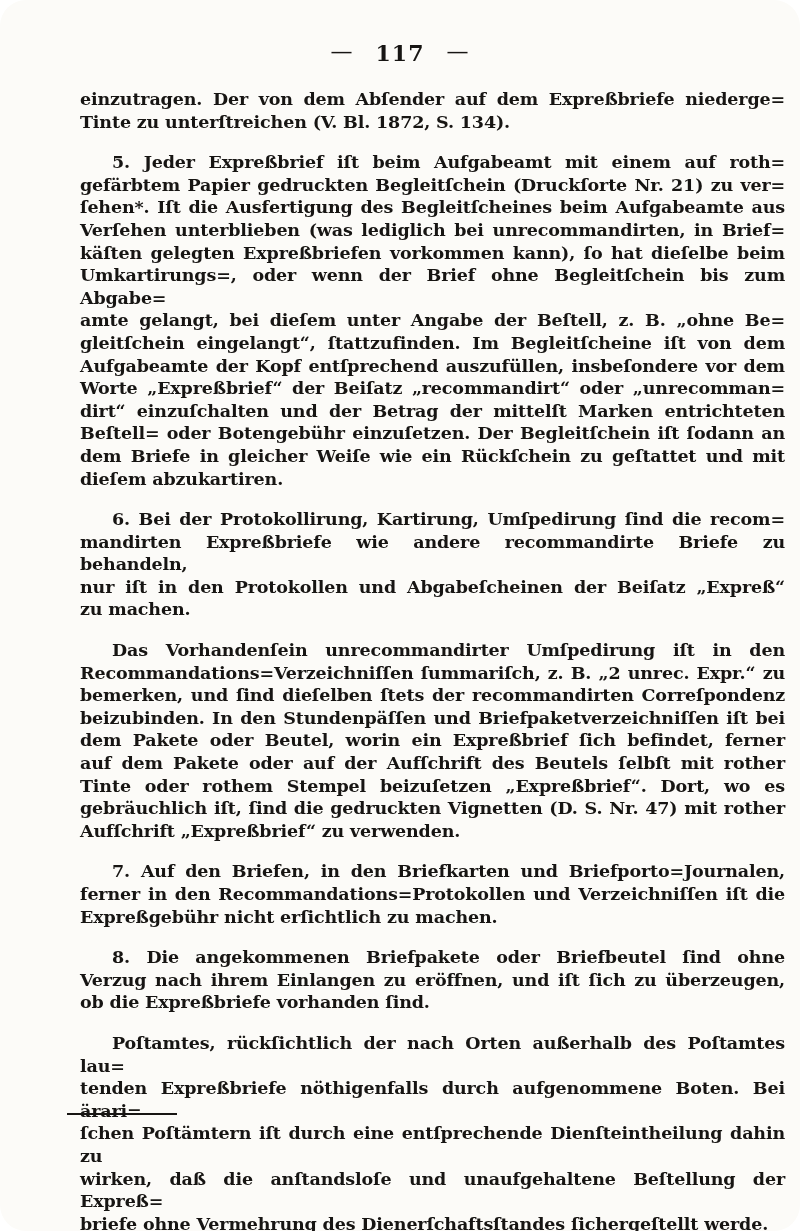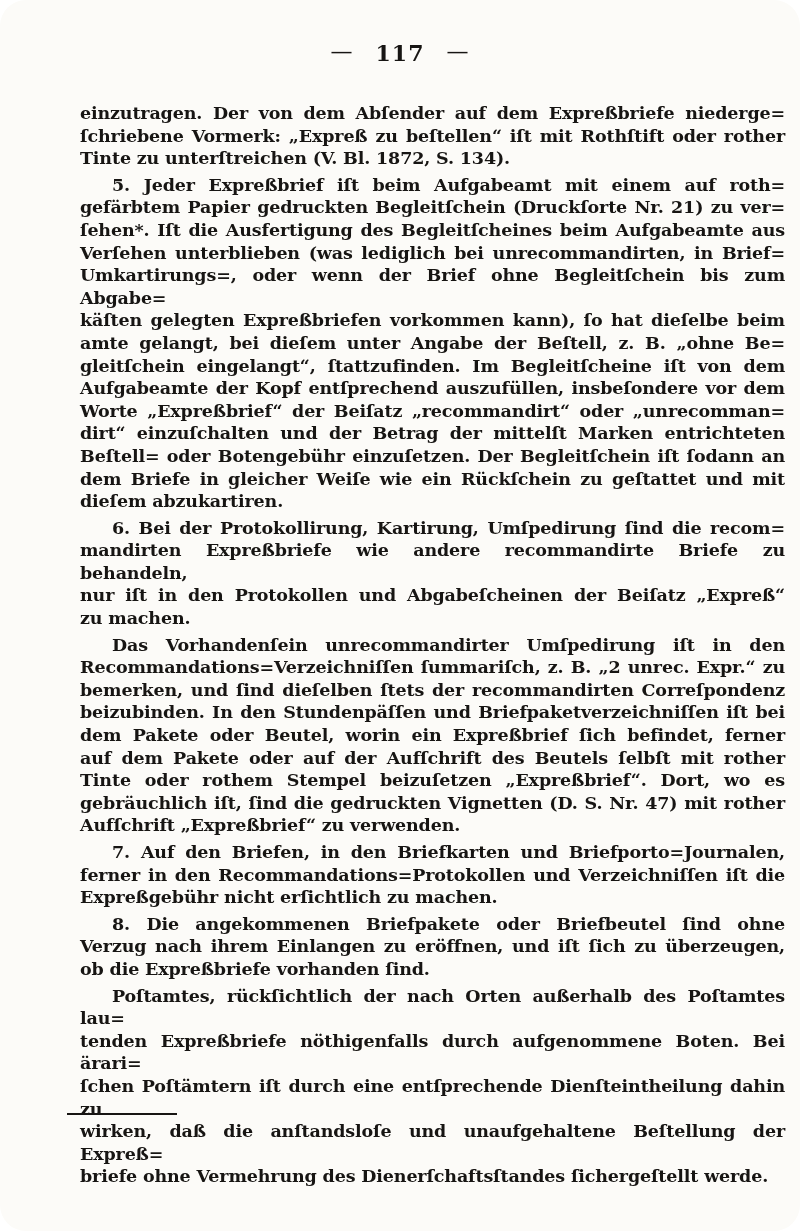--- a/index.html
+++ b/index.html
@@ -28,22 +28,22 @@
   .pagenum .dash { margin: 0 22px; font-weight: 400; position: relative; top: -2px; }
   
   .text {
     position: absolute;
     left: 80px; top: 84px; width: 705px;
     font-size: 17.5px;
     font-weight: 700;
     line-height: 22.6px;
     letter-spacing: -0.15px;
   }
-  .para { margin-top: 4px; }
-  .para:first-child { margin-top: 18px; }
+  .para { margin-top: 18px; }
+  .para:first-child { margin-top: 4px; }
   .line {
     text-align: justify;
     text-align-last: justify;
     white-space: normal;
   }
   .line.last { text-align-last: left; }
   .para.indent .line:first-child { text-indent: 32px; }
   
   .footsep {
     position: absolute;
@@ -66,30 +66,29 @@
 
 <div class="page" style="background: rgb(252, 251, 248); color: rgb(23, 21, 19);">
 
   <div class="pagenum">
     <span class="dash">—</span><span class="num">117</span><span class="dash">—</span>
   </div>
 
   <div class="text">
       <div class="para">
         <div class="line">einzutragen.  Der  von  dem  Abſender  auf  dem  Expreßbriefe  niederge=</div>
-        <div class="line">ſchriebene Vormerk: „Expreß zu beſtellen“ iſt mit Rothſtift oder rother</div>
         <div class="line last">Tinte zu unterſtreichen (V. Bl. 1872, S. 134).</div>
       </div>
       <div class="para indent">
         <div class="line">5. Jeder Expreßbrief iſt beim Aufgabeamt mit einem auf roth=</div>
         <div class="line">gefärbtem Papier gedruckten Begleitſchein (Druckſorte Nr. 21) zu ver=</div>
         <div class="line">ſehen*. Iſt die Ausfertigung des Begleitſcheines beim Aufgabeamte aus</div>
         <div class="line">Verſehen unterblieben (was lediglich bei unrecommandirten, in Brief=</div>
+        <div class="line">käſten gelegten Expreßbriefen vorkommen kann), ſo hat dieſelbe beim</div>
         <div class="line">Umkartirungs=, oder wenn der Brief ohne Begleitſchein bis zum Abgabe=</div>
-        <div class="line">käſten gelegten Expreßbriefen vorkommen kann), ſo hat dieſelbe beim</div>
         <div class="line">amte gelangt, bei dieſem unter Angabe der Beſtell, z. B. „ohne Be=</div>
         <div class="line">gleitſchein eingelangt“, ſtattzufinden. Im Begleitſcheine iſt von dem</div>
         <div class="line">Aufgabeamte der Kopf entſprechend auszufüllen, insbeſondere vor dem</div>
         <div class="line">Worte „Expreßbrief“ der Beiſatz „recommandirt“ oder „unrecomman=</div>
         <div class="line">dirt“ einzuſchalten und der Betrag der mittelſt Marken entrichteten</div>
         <div class="line">Beſtell= oder Botengebühr einzuſetzen. Der Begleitſchein iſt ſodann an</div>
         <div class="line">dem Briefe in gleicher Weiſe wie ein Rückſchein zu geſtattet und mit</div>
         <div class="line last">dieſem abzukartiren.</div>
       </div>
       <div class="para indent">

